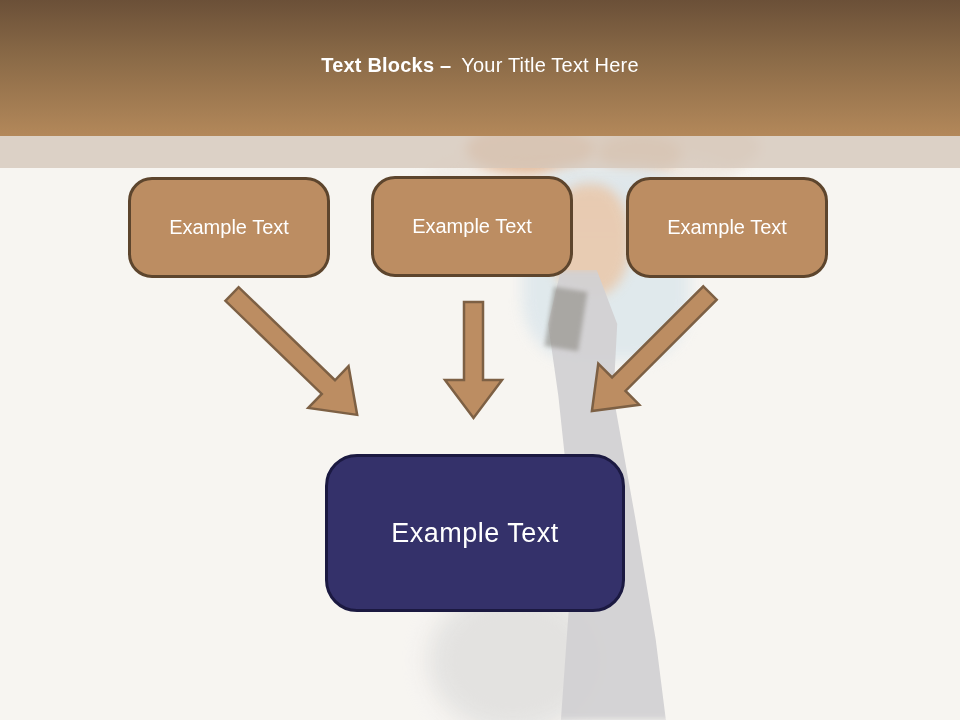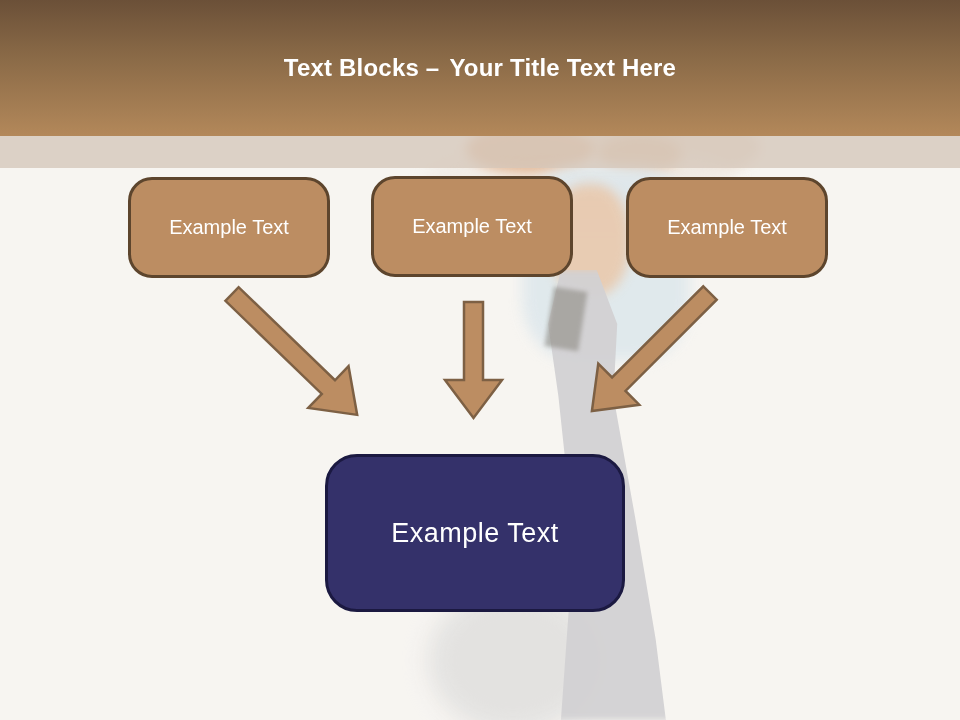--- a/index.html
+++ b/index.html
@@ -38,24 +38,24 @@
   .header {
     position: absolute; left: 0; top: 0; width: 960px; height: 136px;
     background: linear-gradient(180deg, var(--header-top, #6b5038) 0%, #8a6a47 42%, var(--header-bottom, #b3885a) 100%);
     z-index: 3;
   }
   .title {
     margin: 0;
     position: absolute; left: 0; top: 54px; width: 100%;
     display: flex; justify-content: center; align-items: baseline;
     color: var(--text-color, #ffffff);
-    font-size: 24px; font-weight: 400; letter-spacing: 0.2px;
+    font-size: 20px; font-weight: 400; letter-spacing: 0.2px;
   }
   .t-bold { font-weight: 700; }
-  .t-light { margin-left: 10px; font-weight: 700; }
+  .t-light { margin-left: 10px; font-weight: 400; }
 
   
   .box {
     position: absolute;
     width: 202px; height: 101px;
     background: var(--box-fill, #bc8d62);
     border: 3px solid var(--box-border, #5d452d);
     border-radius: 24px;
     box-sizing: border-box;
     display: flex; align-items: center; justify-content: center;

